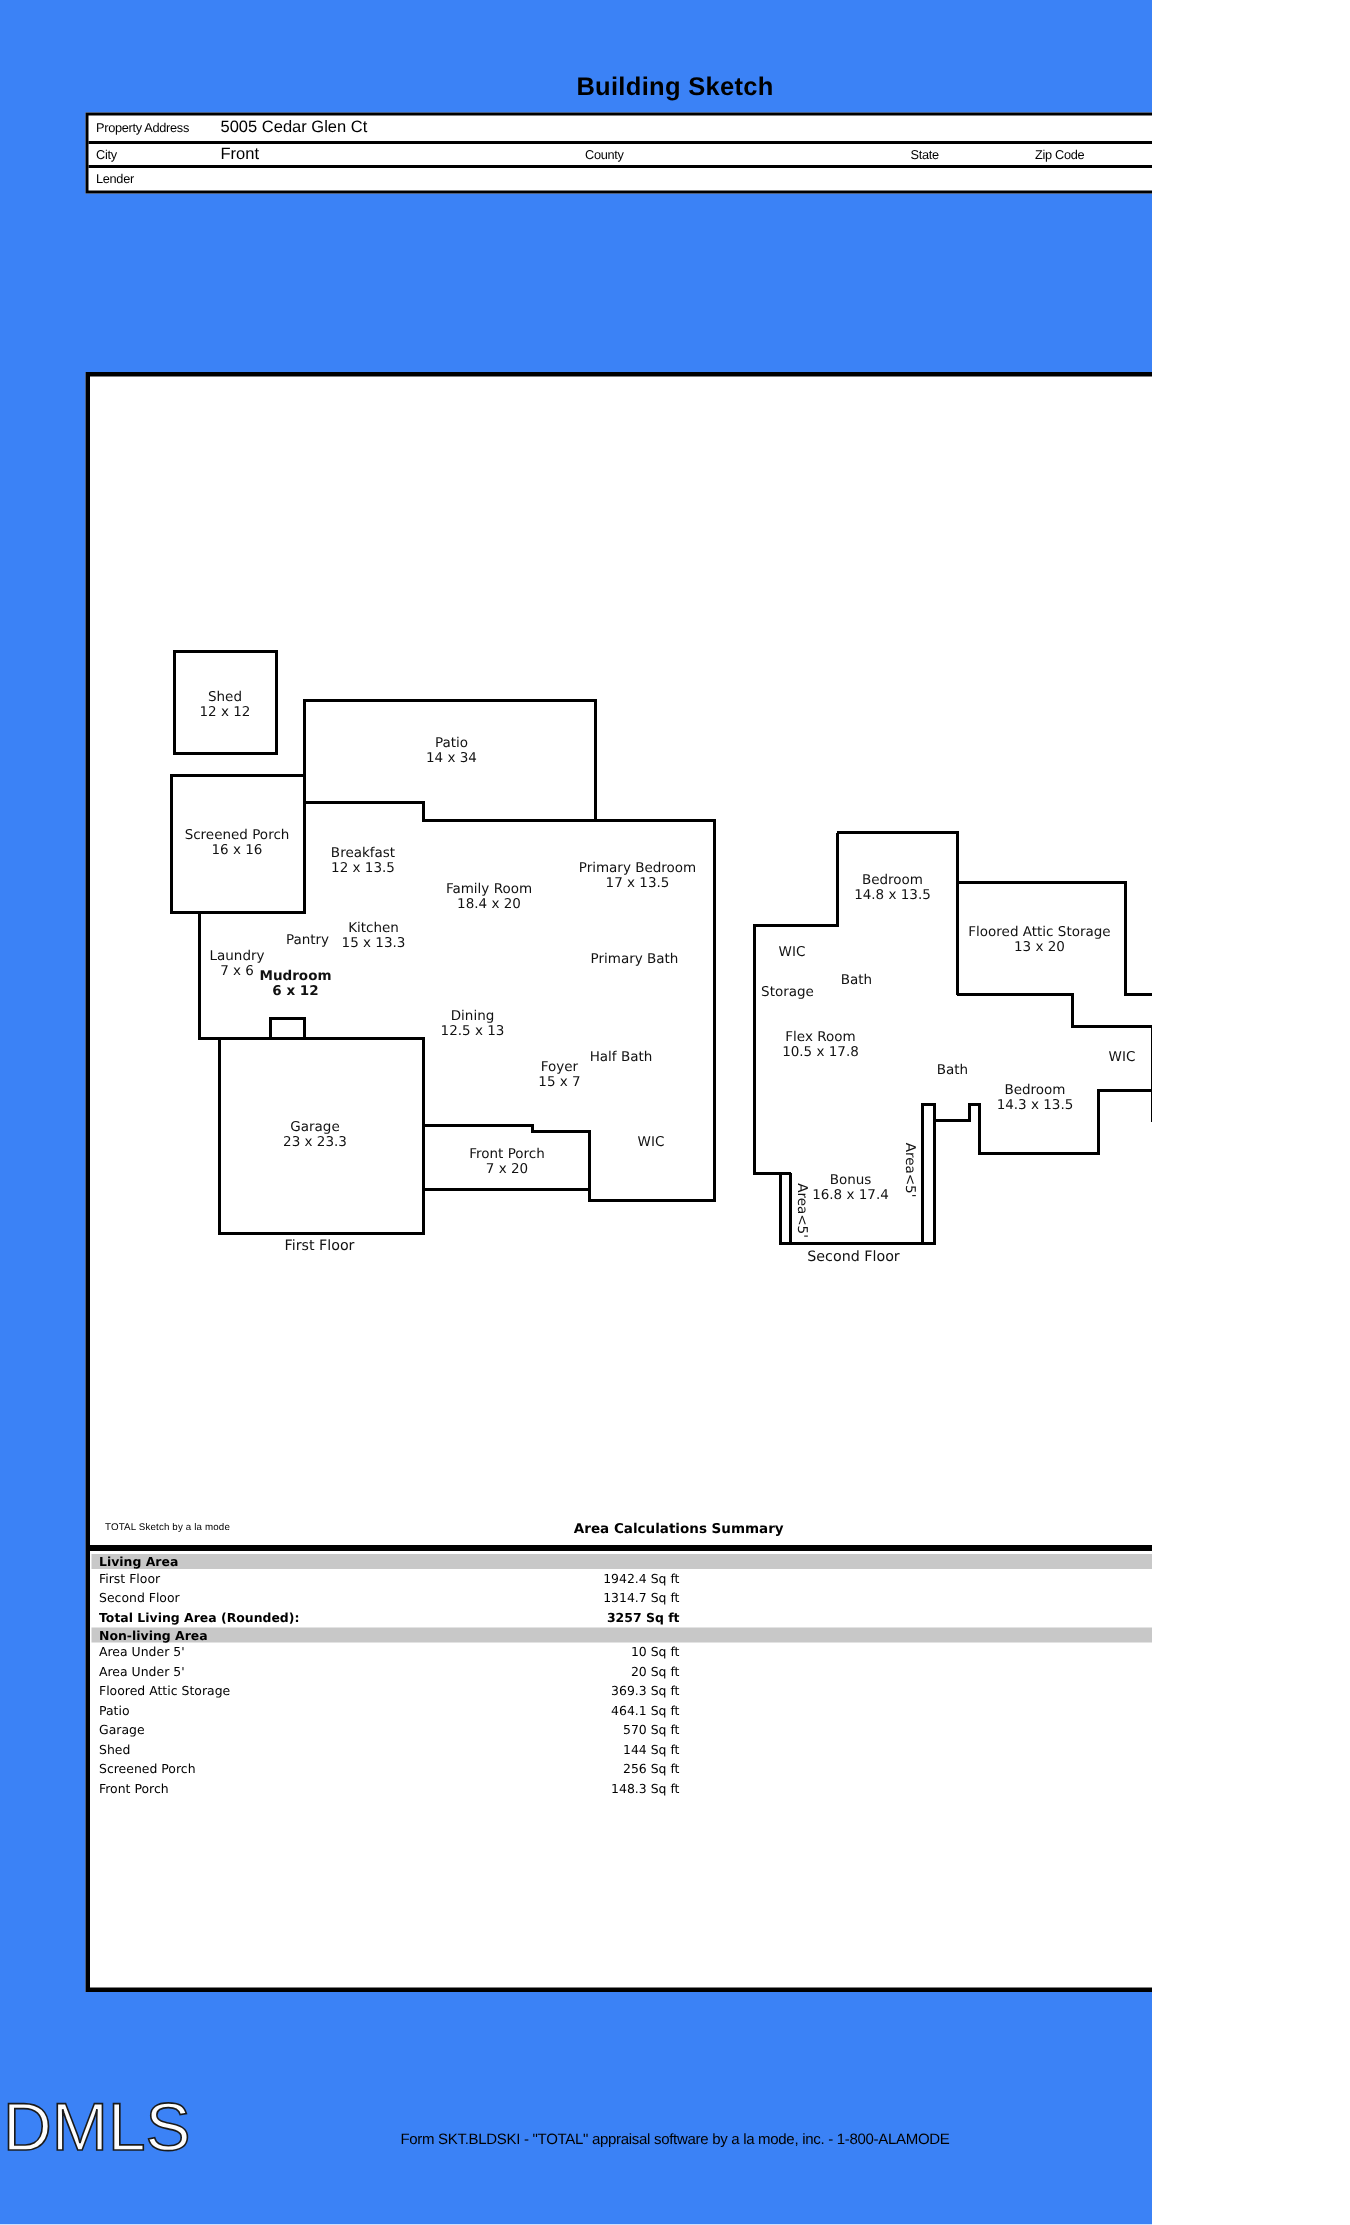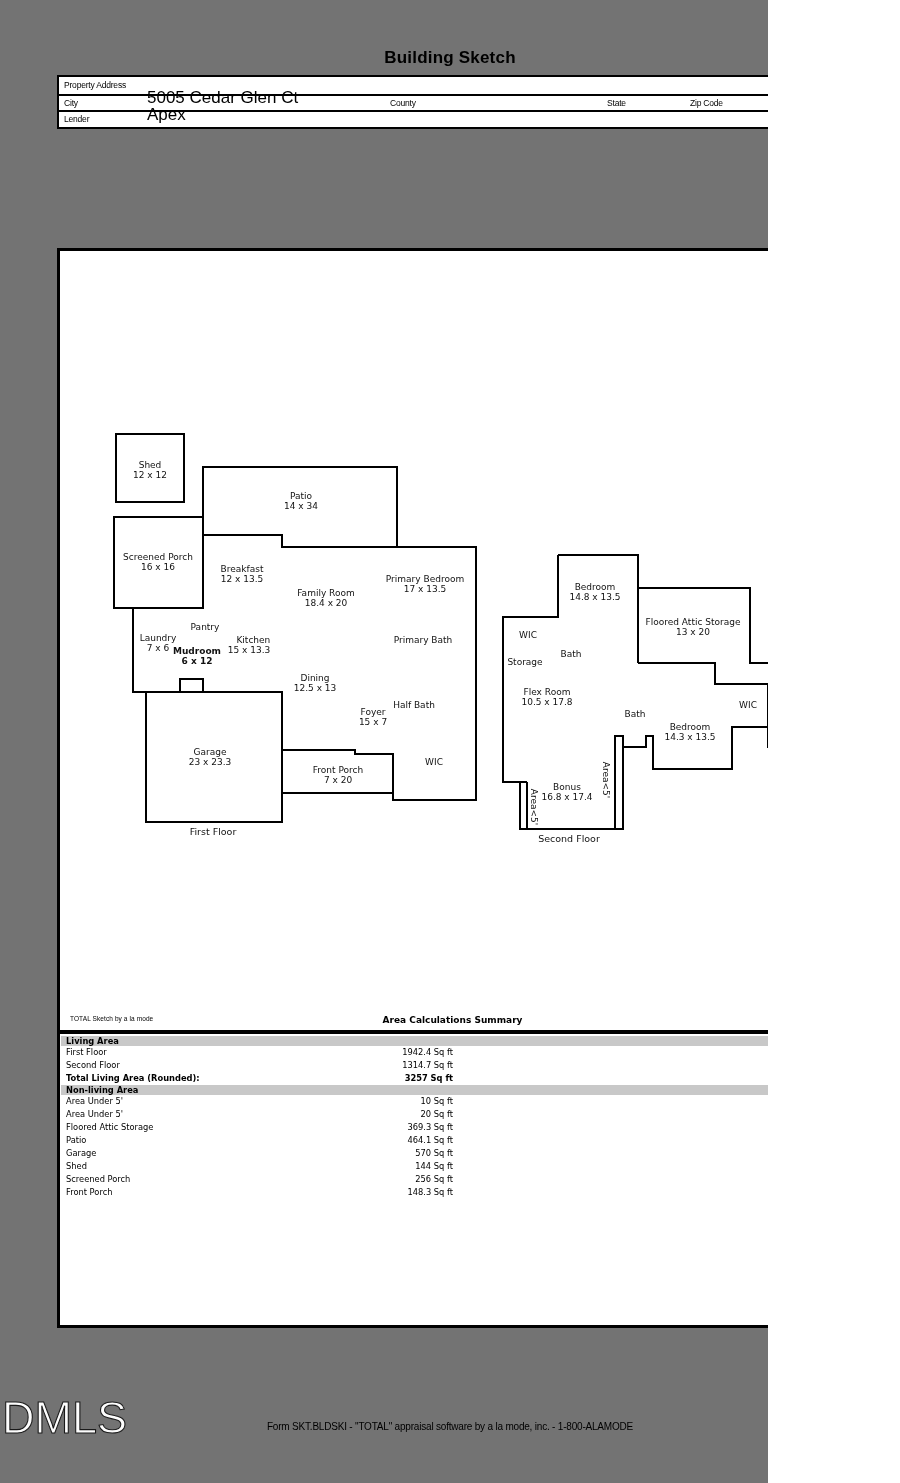--- a/index.html
+++ b/index.html
@@ -1,28 +1,28 @@
 <!DOCTYPE html>
 <html><head>
 <meta charset="utf-8">
 <style>
   html,body{margin:0;padding:0;background:#fff;}
-  #page{position:relative;width:768px;height:1483px;background:#737373;overflow:hidden;
+  #page{position:relative;width:768px;height:1483px;background:#3b82f6;overflow:hidden;
         font-family:"Liberation Sans",sans-serif;color:#000;}
 
   
   #title{position:absolute;top:48px;left:0;width:900px;text-align:center;
          font-size:17px;font-weight:bold;letter-spacing:.2px;}
 
   
   #form-table{position:absolute;left:57px;top:75px;width:787px;border:2px solid #000;background:#fff;}
   .frow{position:relative;border-bottom:2px solid #000;}
   .frow:last-child{border-bottom:none;}
   .flabel{position:absolute;left:5px;top:0;font-size:8.5px;letter-spacing:-.2px;}
-  .fvalue{position:absolute;top:12px;font-size:17px;text-align:right;}
+  .fvalue{position:absolute;top:0;font-size:11px;text-align:right;}
   .fcol{position:absolute;top:0;font-size:8.5px;letter-spacing:-.2px;}
   .r1{height:14px;}.r1 .flabel{line-height:14px;}
   .r2{height:17px;}.r2 .flabel{line-height:17px;}.r2 .fvalue{line-height:17px;}
   .r3{height:14px;}.r3 .flabel,.r3 .fcol{line-height:14px;}.r3 .fvalue{line-height:14px;}
   .r4{height:15px;}.r4 .flabel{line-height:15px;}
 
   
   #sketch-box{position:absolute;left:57px;top:248px;width:785px;height:1074px;border:3px solid #000;background:#fff;}
 
   
@@ -61,21 +61,21 @@
 
   <div id="title">Building Sketch</div>
 
   <div id="form-table">
     <div class="frow r2">
       <span class="flabel">Property Address</span>
       <span class="fvalue" style="left:88px">5005 Cedar Glen Ct</span>
     </div>
     <div class="frow r3">
       <span class="flabel">City</span>
-      <span class="fvalue" style="left:88px">Apex</span>
+      <span class="fvalue" style="left:88px">Front</span>
       <span class="fcol" style="left:331px">County</span>
       <span class="fcol" style="left:548px">State</span>
       <span class="fcol" style="left:631px">Zip Code</span>
     </div>
     <div class="frow r4">
       <span class="flabel">Lender</span>
     </div>
   </div>
 
   <div id="sketch-box"></div>
@@ -122,21 +122,21 @@
         <div>Primary Bedroom</div>
         <div>17 x 13.5</div>
       </div>
       <div class="room-label" style="left: 205px; top: 627px;">
         <div>Pantry</div>
       </div>
       <div class="room-label" style="left: 158px; top: 643px;">
         <div>Laundry</div>
         <div>7 x 6</div>
       </div>
-      <div class="room-label" style="left: 249px; top: 645px; text-align: right;">
+      <div class="room-label" style="left: 249px; top: 624px;">
         <div>Kitchen</div>
         <div>15 x 13.3</div>
       </div>
       <div class="room-label" style="left: 197px; top: 656px; font-weight: bold;">
         <div>Mudroom</div>
         <div>6 x 12</div>
       </div>
       <div class="room-label" style="left: 423px; top: 640px;">
         <div>Primary Bath</div>
       </div>

